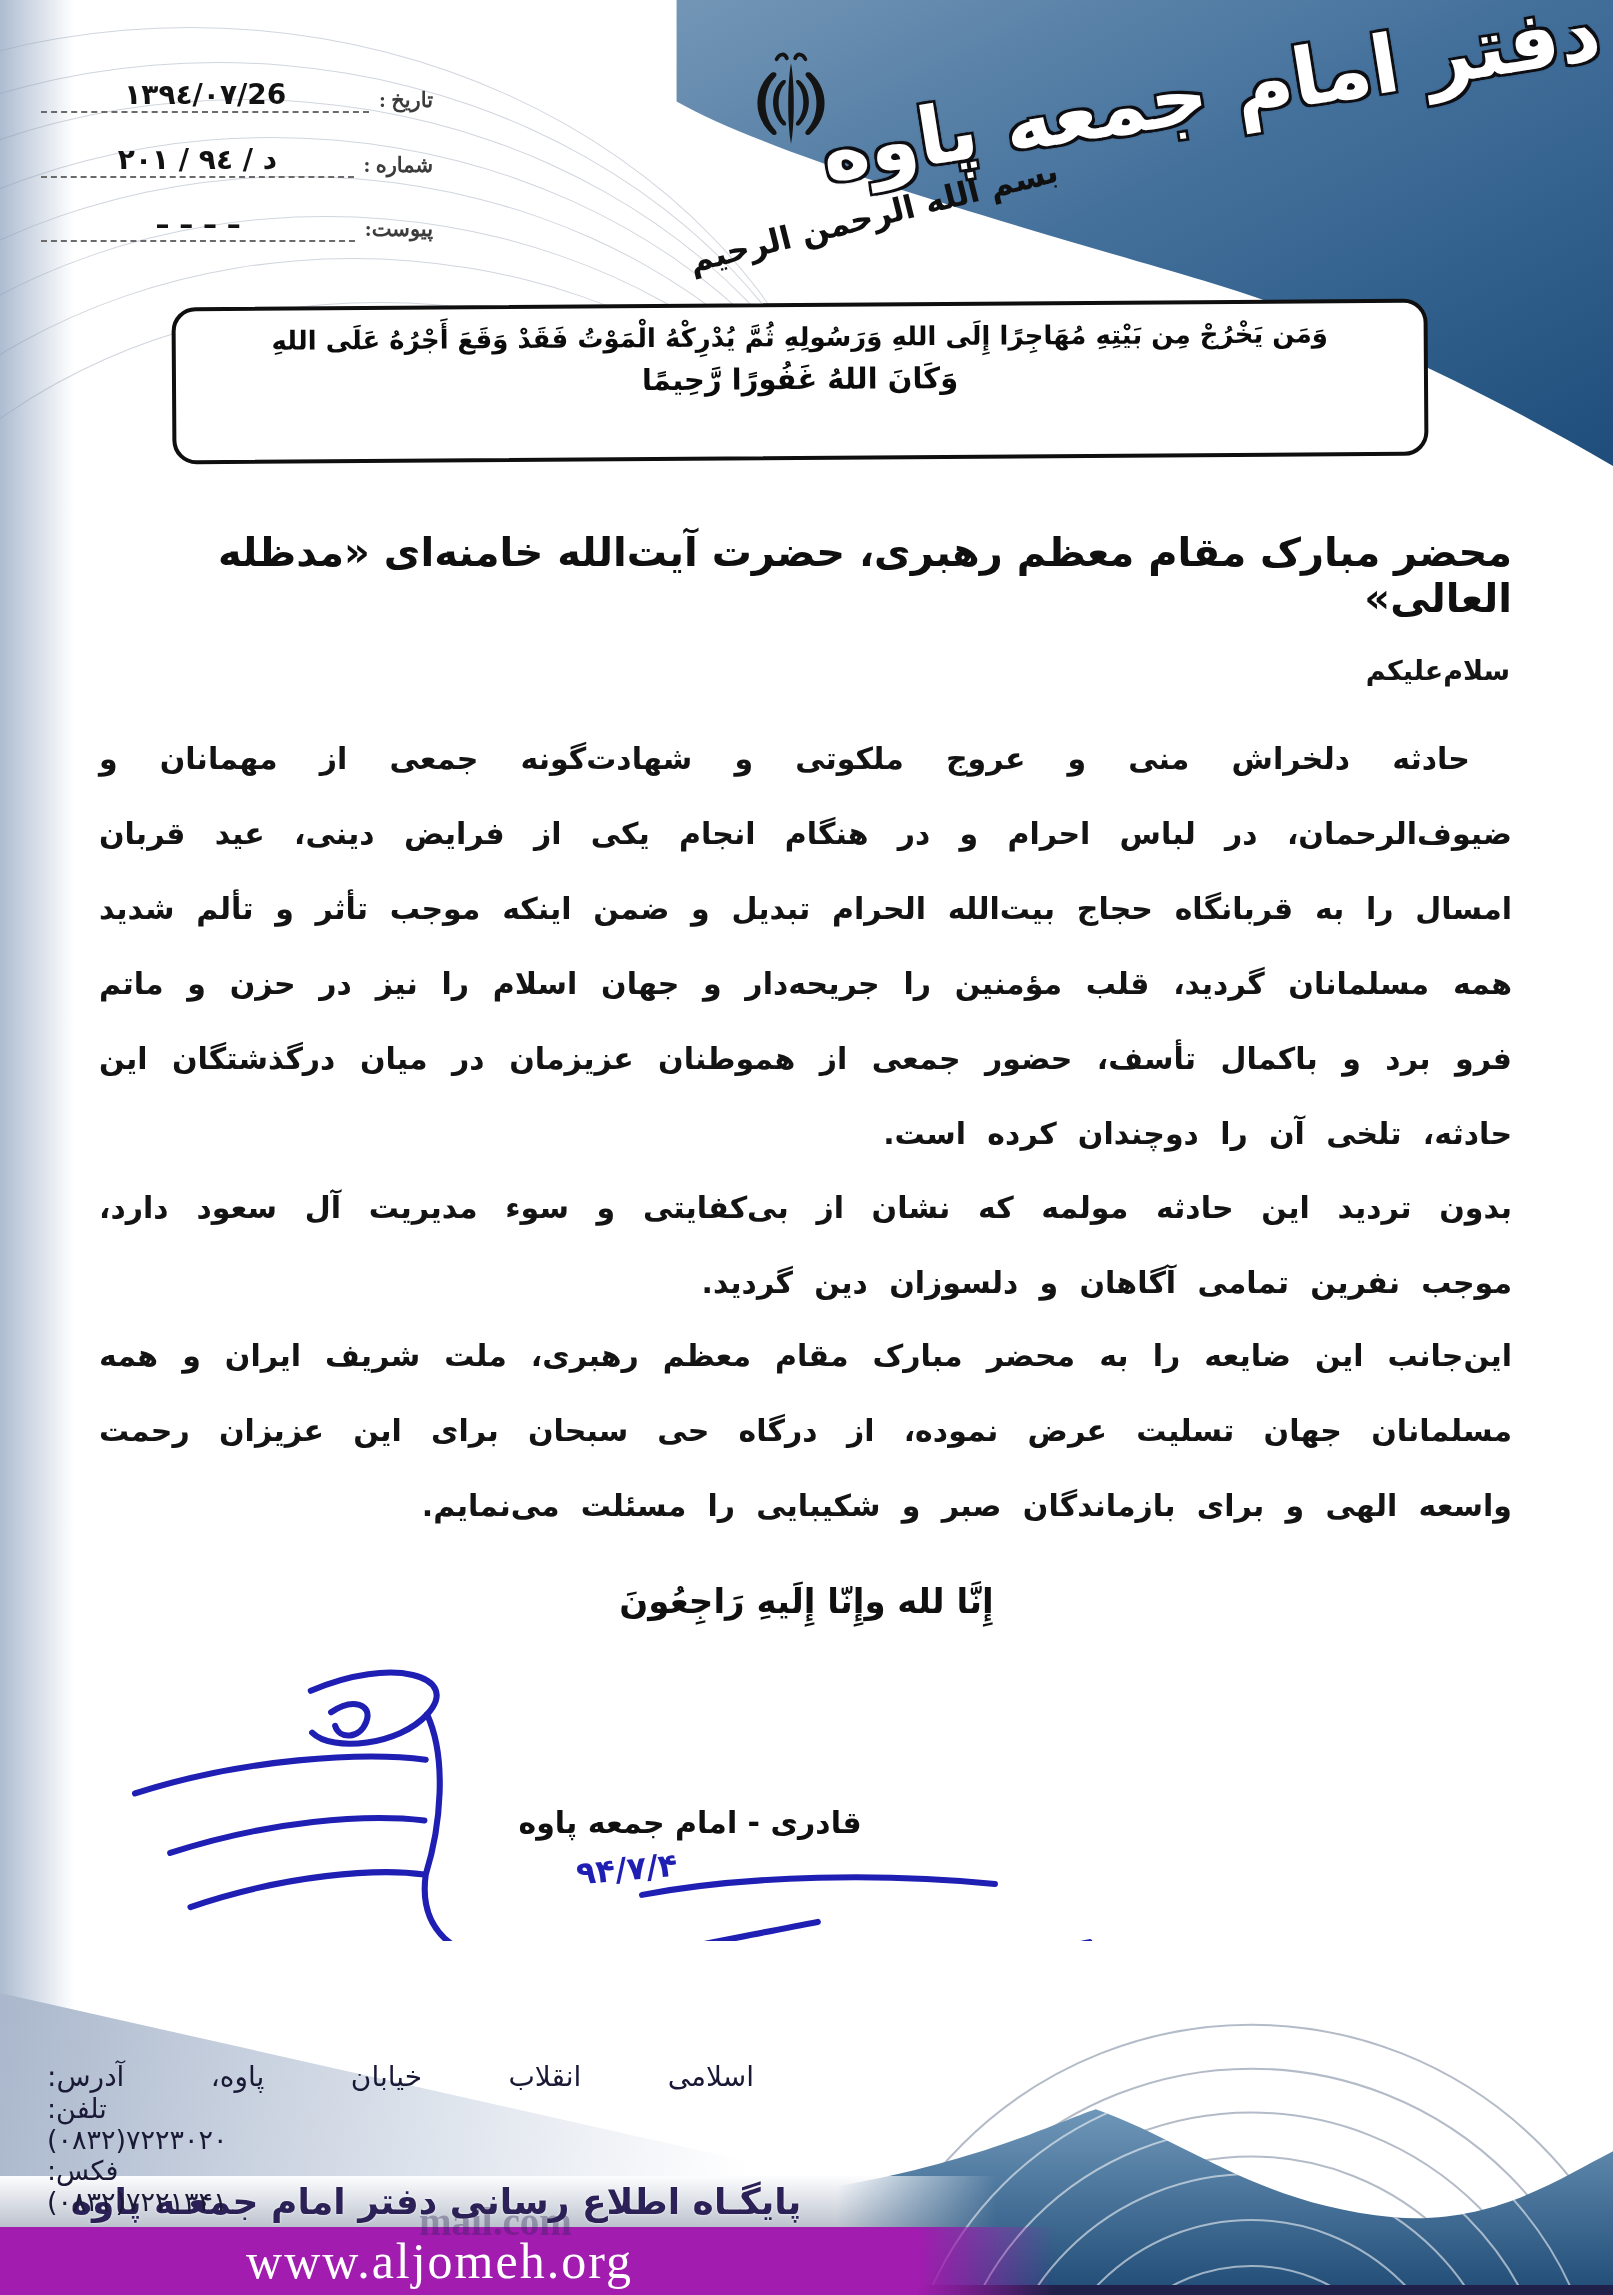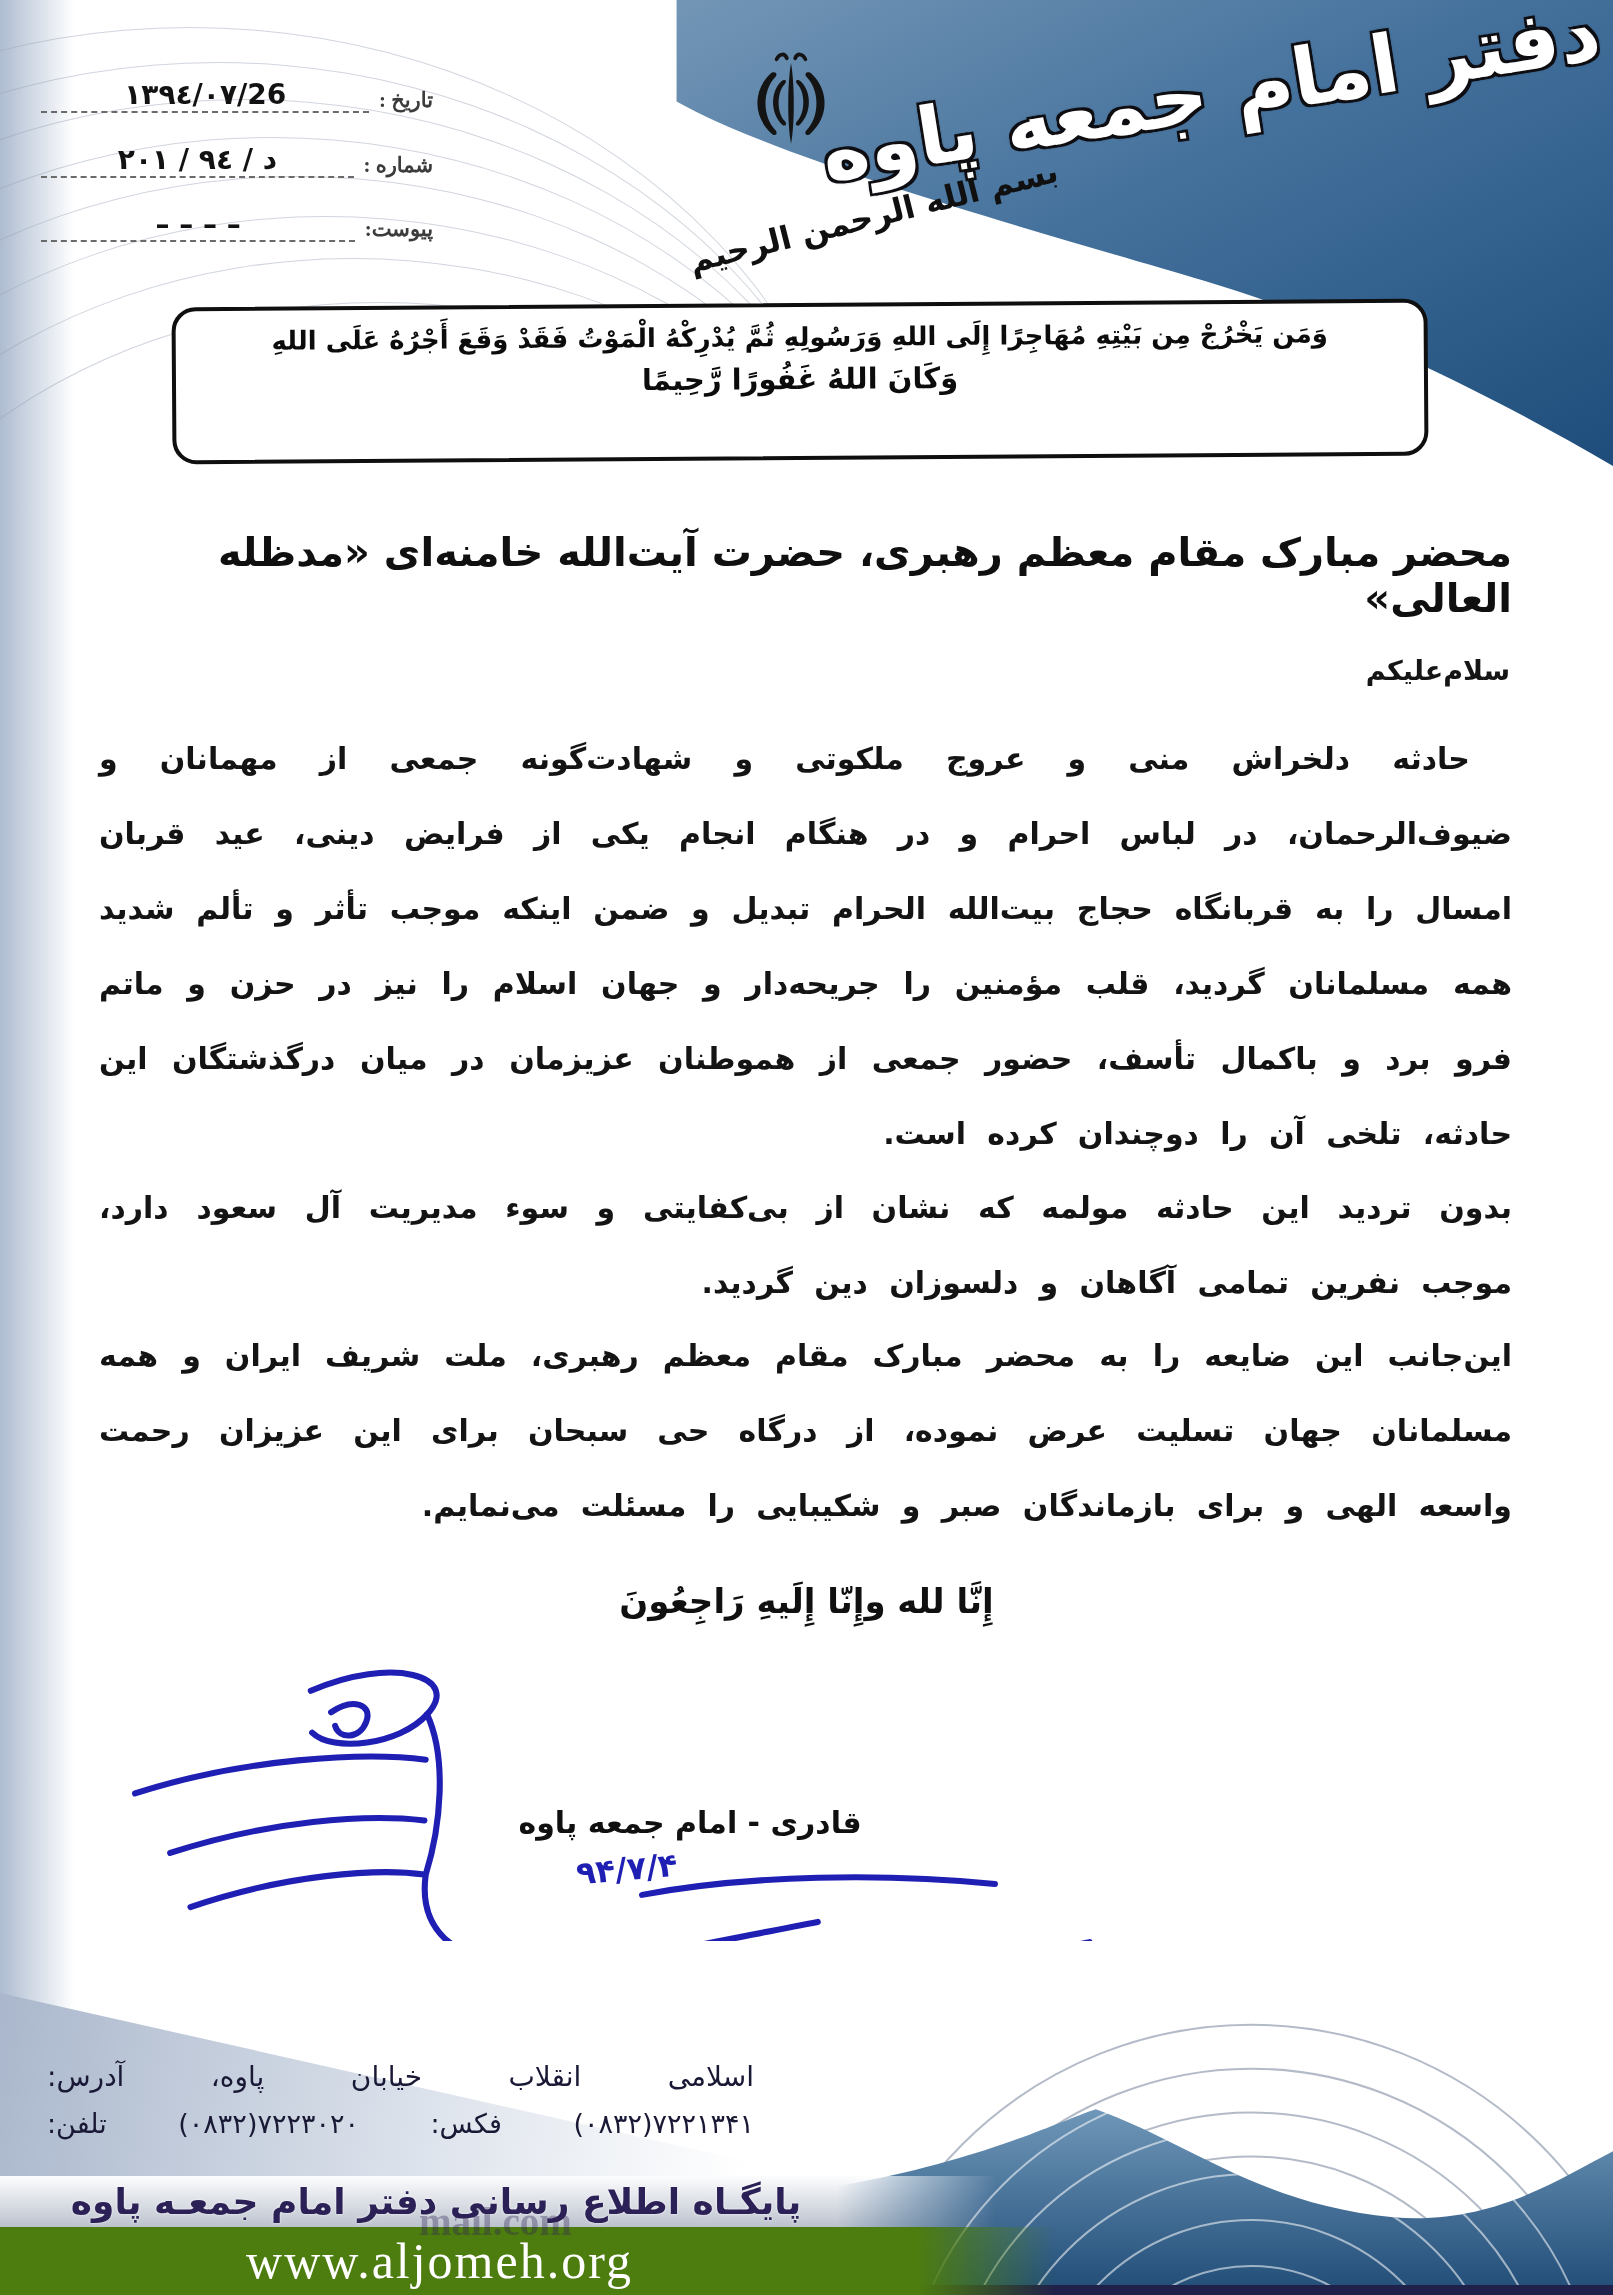--- a/index.html
+++ b/index.html
@@ -52,33 +52,33 @@
   
   .tri{position:absolute;left:0;top:1993px;width:784px;height:196px;z-index:1;
        background:linear-gradient(100deg,#aab7cc 0%,#dde3ec 55%,#ffffff 95%);
        clip-path:polygon(0 0,100% 90%,100% 100%,0 100%);}
   
   .swoosh{position:absolute;left:379px;top:1920px;width:1235px;height:375px;z-index:2;}
   
   .addr{position:absolute;left:47px;top:2060px;width:707px;z-index:5;color:#191936;}
   .addr-line{display:flex;justify-content:space-between;align-items:baseline;direction:ltr;
         font-size:28px;font-weight:normal;letter-spacing:2.7px;}
-  .addr-line.second{margin-top:15px;font-size:27px;letter-spacing:0.7px;}
+  .addr-line.second{font-size:27px;letter-spacing:0.7px;flex-direction:column;}
   .addr-line span{direction:rtl;unicode-bidi:isolate;white-space:nowrap;}
   
   .bar-site{position:absolute;left:0;top:2176px;width:997px;height:51px;z-index:4;
         background:linear-gradient(180deg,#fdfdfe 0%,#d9dde4 55%,#bcc2cd 100%);
         -webkit-mask-image:linear-gradient(90deg,#000 84%,transparent 100%);
         mask-image:linear-gradient(90deg,#000 84%,transparent 100%);
         display:flex;align-items:center;}
   .bar-site-text{width:872px;text-align:center;direction:rtl;font-size:36px;font-weight:bold;color:#2c2156;
         text-shadow:0 0 2.7px rgba(255,255,255,.9);}
   .ghost{position:absolute;left:419px;top:2199px;z-index:5;font-family:"Liberation Serif",serif;
         font-size:39px;font-weight:bold;color:rgba(44,33,86,.34);direction:ltr;}
-  .bar-www{position:absolute;left:0;top:2227px;width:1055px;height:68px;background:#4d7c0f;z-index:4;
+  .bar-www{position:absolute;left:0;top:2227px;width:1055px;height:68px;background:#a21caf;z-index:4;
         -webkit-mask-image:linear-gradient(90deg,#000 87%,transparent 100%);
         mask-image:linear-gradient(90deg,#000 87%,transparent 100%);
         display:flex;align-items:center;}
   .bar-www-text{width:879px;text-align:center;font-family:"Liberation Serif",serif;
         font-size:50px;color:#ffffff;letter-spacing:2px;direction:ltr;}
   .bottom-strip{position:absolute;left:0;top:2285px;width:100%;height:10px;background:#20214a;z-index:3;}
 </style>
 </head>
 <body>
 

